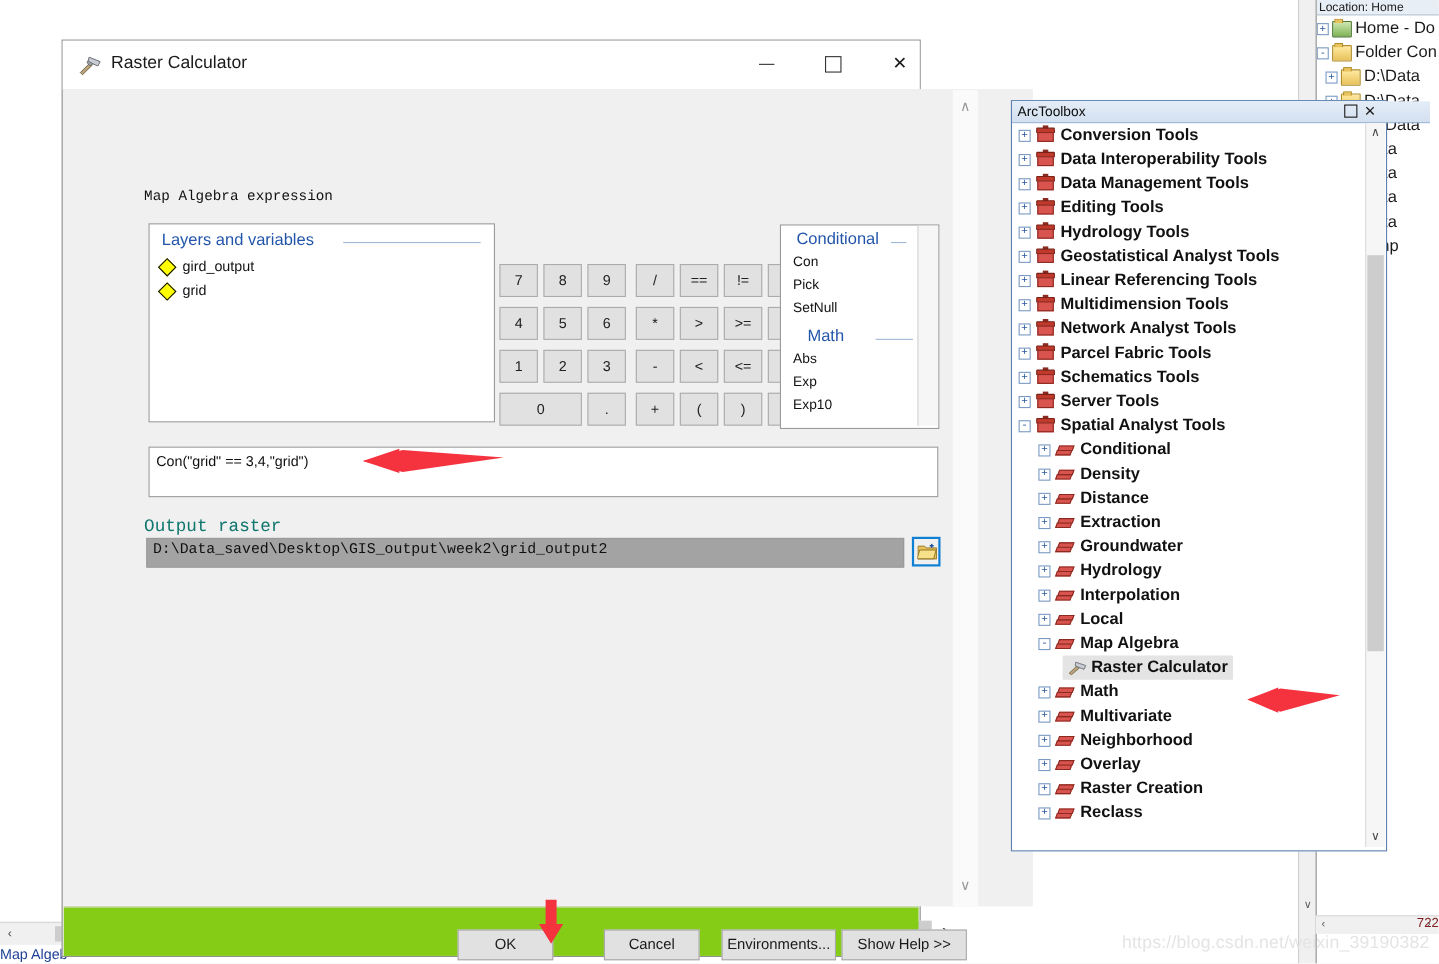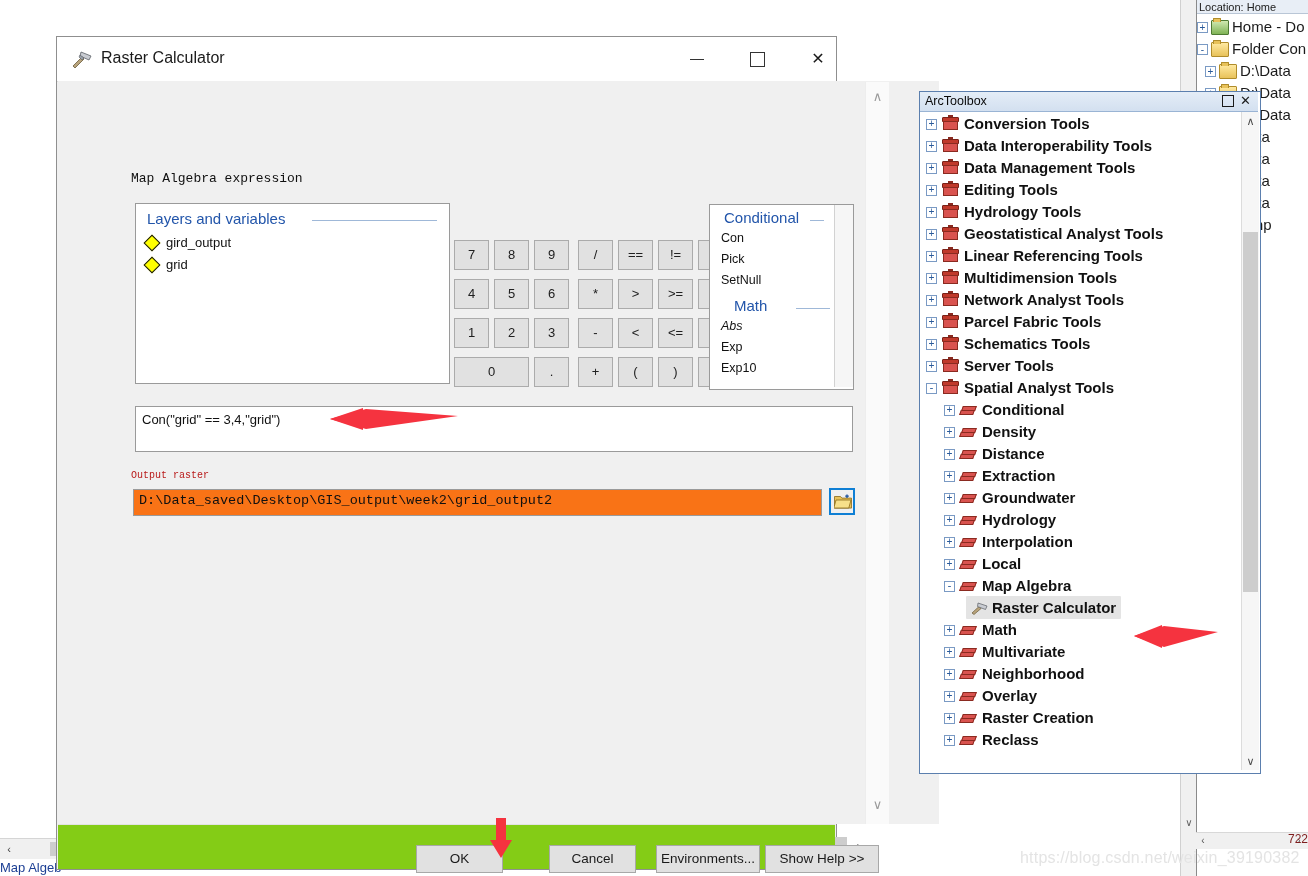--- a/index.html
+++ b/index.html
@@ -121,24 +121,24 @@
   .fn-item{position:absolute;left:11px;font-size:12.5px;color:#111;}
   #fn-scroll{position:absolute;right:0;top:0;width:18px;height:182px;background:#f6f6f6;border-left:1px solid #d2d2d2;}
 
   
   #expr-box{
     position:absolute;left:77px;top:325px;width:716px;height:44px;
     background:#ffffff;border:1px solid #9a9a9a;
   }
   #expr-text{position:absolute;left:6px;top:5px;font-size:13px;color:#101010;}
 
-  #lbl-out{position:absolute;left:73px;top:389px;font-size:10px;color:#b91c1c;}
+  #lbl-out{position:absolute;left:73px;top:389px;font-size:16px;color:#0f766e;}
   #out-box{
     position:absolute;left:75px;top:408px;width:687px;height:25px;
-    background:#f97316;border:1px solid #9a9a9a;
+    background:#a3a3a3;border:1px solid #9a9a9a;
   }
   #out-text{position:absolute;left:5px;top:3px;font-size:13.5px;color:#101010;white-space:nowrap;}
   #browse-btn{
     position:absolute;left:771px;top:407px;width:26px;height:27px;
     background:#f0f0f0;border:2px solid #0f7fd4;box-sizing:border-box;
   }
   #browse-ico{position:absolute;left:3px;top:4px;width:18px;height:15px;}
 
   
   #rc-vscroll{position:absolute;left:808px;top:45px;width:23px;height:742px;background:#fafafa;border-left:1px solid #ededed;}
@@ -157,21 +157,21 @@
     text-align:center;line-height:26px;font-size:13.5px;color:#1a1a1a;box-sizing:border-box;
   }
 
   
   #tbx{
     left:919px;top:91px;width:340px;height:681px;
     background:#ffffff;border:1px solid #5b7fae;
   }
   #tbx-title{
     position:absolute;left:0;top:0;width:338px;height:19px;
-    background:linear-gradient(#e4edf7,#d3e0f0);border-bottom:1px solid #9ab4d4;
+    background:linear-gradient(#e4edf7,#d3e0f0);border-bottom:1px solid #9ab4d4;padding-left:42px;
   }
   #tbx-title-text{position:absolute;left:5px;top:2px;font-size:12.5px;color:#0a0a0a;}
   #tbx-max{position:absolute;left:302px;top:3px;width:12px;height:12px;border:1.4px solid #1a1a1a;box-sizing:border-box;}
   #tbx-close{position:absolute;left:320px;top:1px;font-size:13px;color:#1a1a1a;line-height:16px;}
   #tbx-list{position:absolute;left:2px;top:20px;width:320px;height:658px;overflow:hidden;}
   .tb-row{height:22px;line-height:22px;white-space:nowrap;font-size:15px;color:#111;position:relative;}
   .tb-exp{
     display:inline-block;width:11px;height:11px;line-height:9px;text-align:center;
     border:1px solid #7a9ac4;background:#fff;color:#2a5a9a;font-size:10px;
     vertical-align:middle;margin-right:5px;box-sizing:border-box;font-family:"Liberation Mono",monospace;
@@ -310,21 +310,21 @@
 
     <div id="fn-box">
       <div id="fn-content">
           <div class="fn-head" style="left: 14px; top: 4px;">Conditional</div>
           <div class="fn-rule" style="left: 100px; top: 15px; width: 14px;"></div>
           <div class="fn-item" style="top: 26px;">Con</div>
           <div class="fn-item" style="top: 47px;">Pick</div>
           <div class="fn-item" style="top: 68px;">SetNull</div>
           <div class="fn-head" style="left: 24px; top: 92px;">Math</div>
           <div class="fn-rule" style="left: 86px; top: 103px; width: 34px;"></div>
-          <div class="fn-item" style="top: 114px; font-style: italic;">Abs</div>
+          <div class="fn-item" style="top: 114px;">Abs</div>
           <div class="fn-item" style="top: 135px;">Exp</div>
           <div class="fn-item" style="top: 156px;">Exp10</div>
         </div>
       <div id="fn-scroll">
         
         
         
       </div>
     </div>
 

